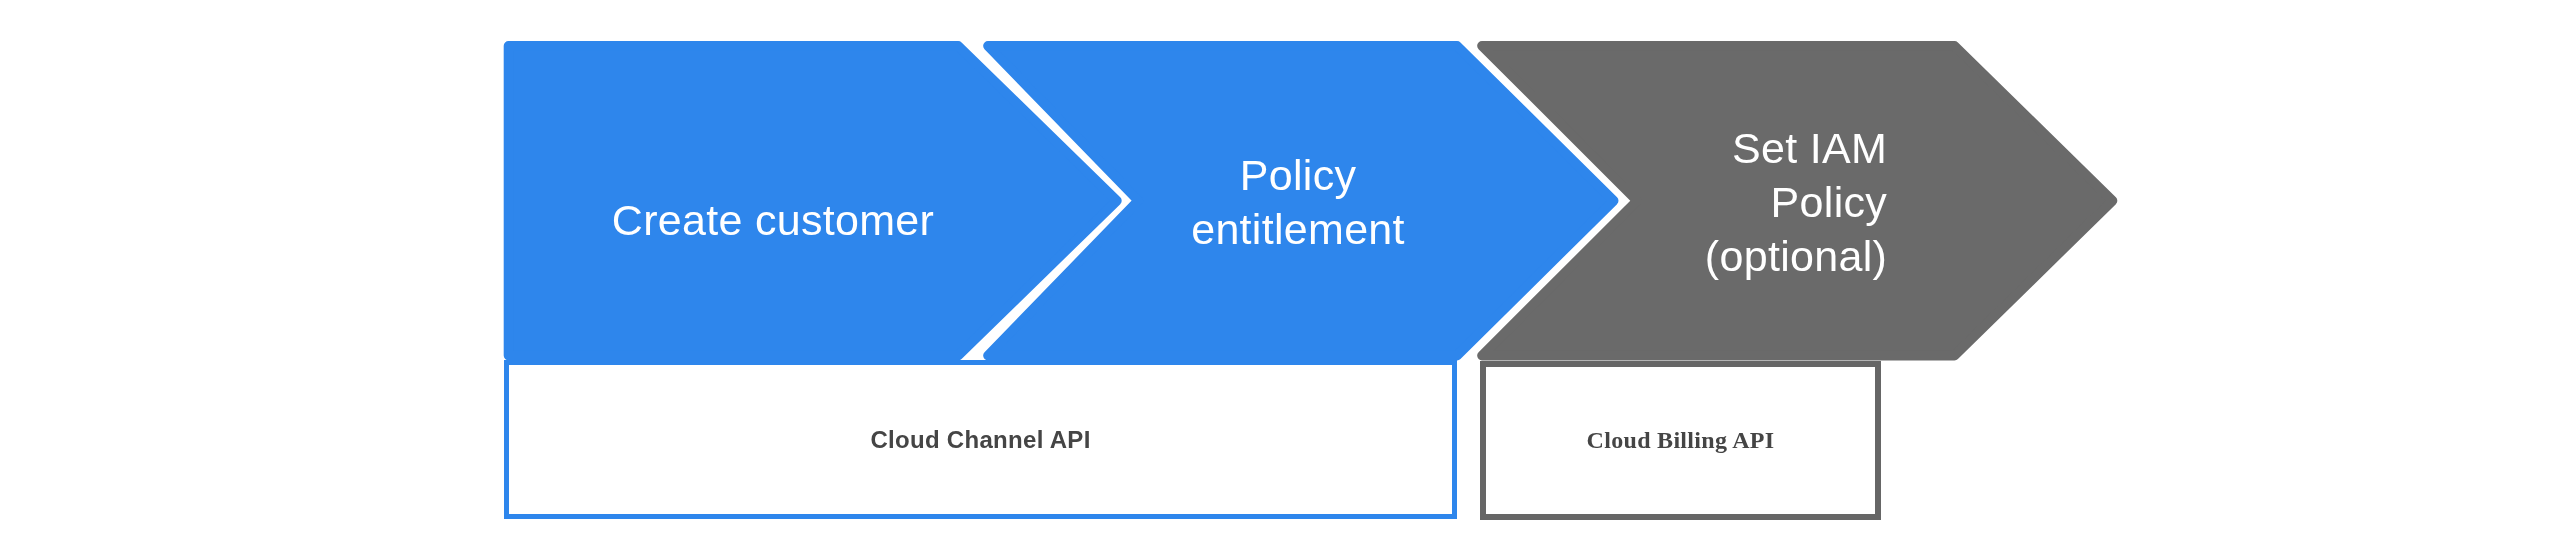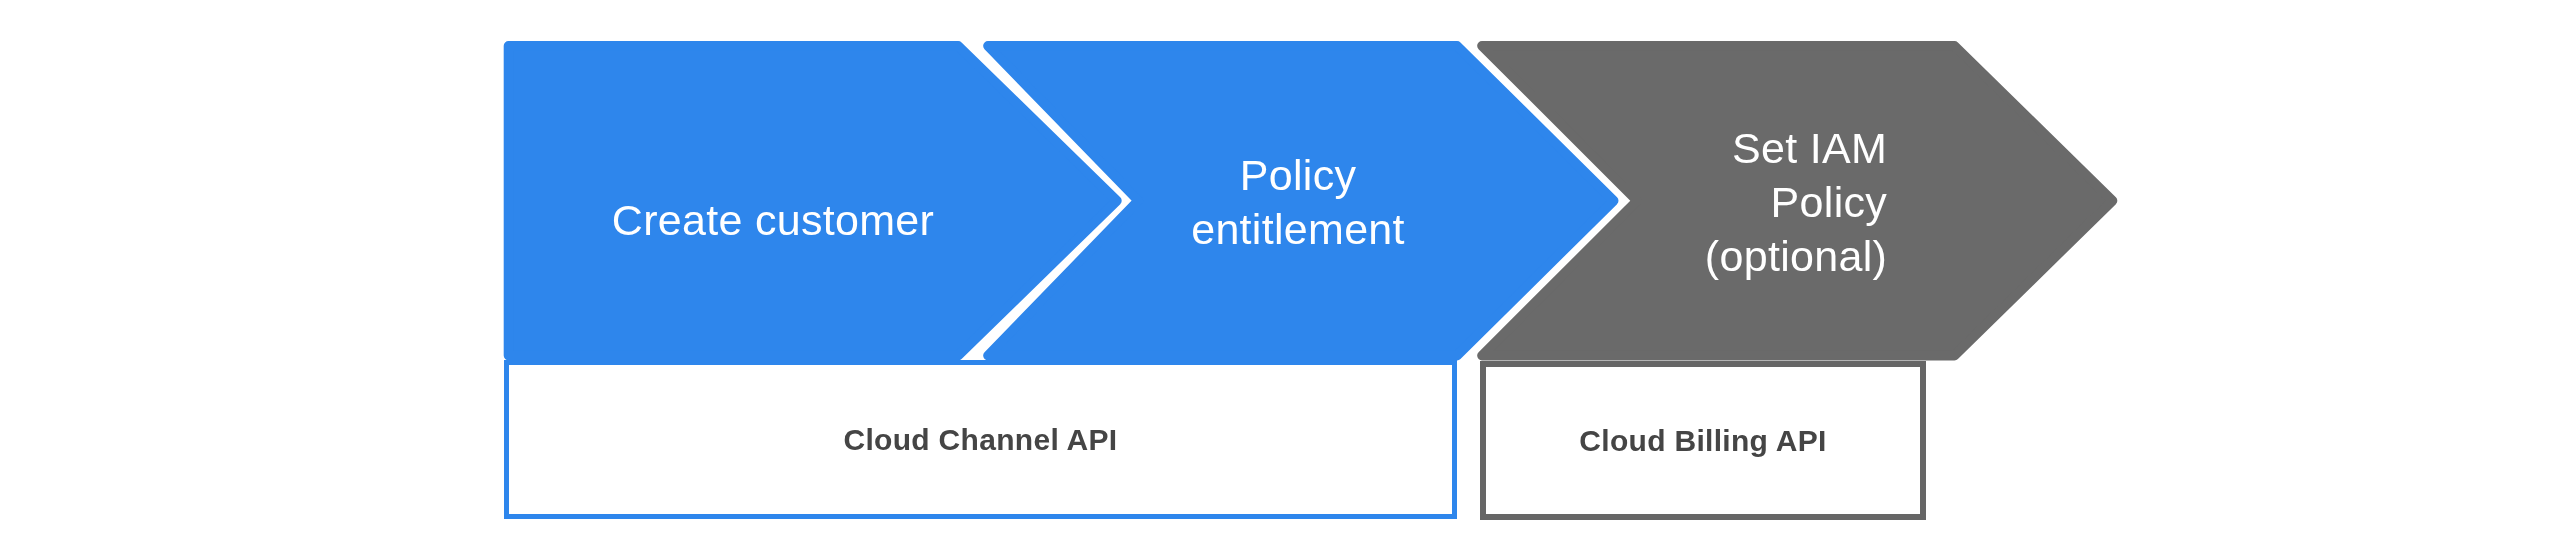--- a/index.html
+++ b/index.html
@@ -49,21 +49,21 @@
     box-sizing: border-box;
     background: #ffffff;
     display: flex;
     align-items: center;
     justify-content: center;
   }
   .api-box.blue-border { border: 5.5px solid var(--box_blue_border, #2e86ec); }
   .api-box.gray-border { border: 6.2px solid var(--box_gray_border, #666666); }
   .api-box .api-label {
     color: var(--box_label_text, #454545);
-    font-size: 30px;
+    font-size: 24px;
     font-weight: bold;
     letter-spacing: 0.3px;
     white-space: nowrap;
   }
 </style>
 </head>
 <body>
 
 <div class="stage">
 
@@ -79,18 +79,18 @@
 entitlement</div>
 
   <div class="arrow-label" style="left:1796px; top:202px;text-align:right;">Set IAM
 Policy
 (optional)</div>
 
   <div class="api-box blue-border" style="left:504px; top:360px; width:953px; height:159px;">
     <span class="api-label">Cloud Channel API</span>
   </div>
 
-  <div class="api-box gray-border" style="left:1480px; top:361px; width:446px; height:159px;">
+  <div class="api-box gray-border" style="left:1480px; top:361px; width:401px; height:159px;font-family:Liberation Serif, serif;">
     <span class="api-label">Cloud Billing API</span>
   </div>
 
 </div>
 
 
 </body></html>

